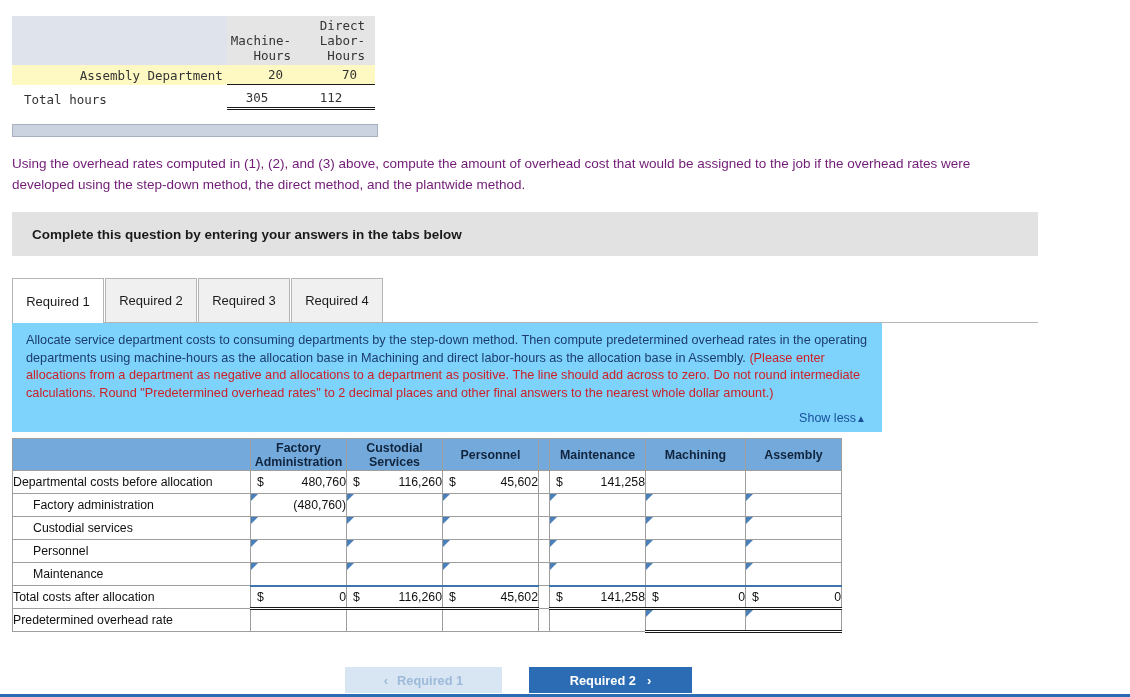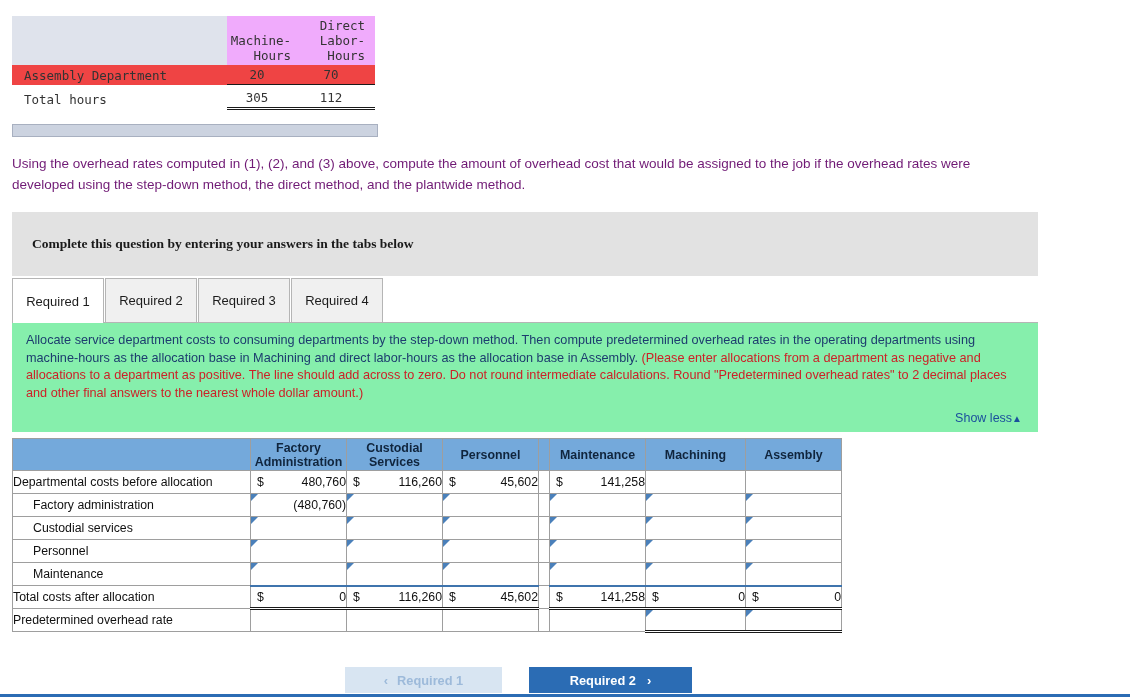--- a/index.html
+++ b/index.html
@@ -29,38 +29,38 @@
     font-family: "DejaVu Sans Mono", "Liberation Mono", monospace;
     font-size: 12.5px;
     color: #333;
   }
   table.hours th, table.hours td {
     padding: 0;
     font-weight: normal;
     vertical-align: bottom;
   }
   .hours thead th {
-    background: #f0abfc;
+    background: #e5e5e5;
     text-align: right;
     padding: 2px 10px 2px 4px;
     line-height: 15px;
     white-space: pre-line;
   }
   .hours thead th.blank { background: #dfe3ec; width: 215px; }
   .hours tbody td.lbl {
     padding: 2px 4px 2px 12px;
     text-align: left;
     white-space: nowrap;
   }
   .hours tbody td.num {
     text-align: center;
     padding: 2px 18px 2px 4px;
     width: 74px;
   }
-  .hours tr.shade td { background: #ef4444; }
+  .hours tr.shade td { background: #fef9c3; text-align: right; }
   .hours tr.ruled td.num { border-bottom: 1px solid #1a1a1a; }
   .hours tr.total td { padding-top: 5px; }
   .hours tr.total td.num {
     border-bottom: 3px double #1a1a1a;
     padding-bottom: 2px;
   }
   .scrollbar {
     position: absolute;
     left: 12px;
     top: 124px;
@@ -80,25 +80,24 @@
     line-height: 21px;
     color: #701a75;
   }
 
   
   .banner {
     position: absolute;
     left: 12px;
     top: 212px;
     width: 1026px;
-    height: 64px;
+    height: 44px;
     background: #e2e2e2;
     display: flex;
     align-items: center;
-    font-family: Liberation Serif, serif;
   }
   .banner-text {
     font-size: 13.5px;
     font-weight: bold;
     color: #1a1a1a;
     padding-left: 20px;
   }
 
   
   .tabs {
@@ -132,23 +131,23 @@
     z-index: 3;
     margin-bottom: -1px;
     height: 45px;
   }
 
   
   .bluepanel {
     position: absolute;
     left: 12px;
     top: 323px;
-    width: 1026px;
+    width: 870px;
     height: 109px;
-    background: #86efac;
+    background: #7dd3fc;
     padding: 9px 14px 0 14px;
   }
   .bluepanel p {
     margin: 0;
     font-size: 12.7px;
     line-height: 17.5px;
     color: #1c3c6e;
   }
   .bluepanel .redtext { color: #cc2127; }
   .showless {

